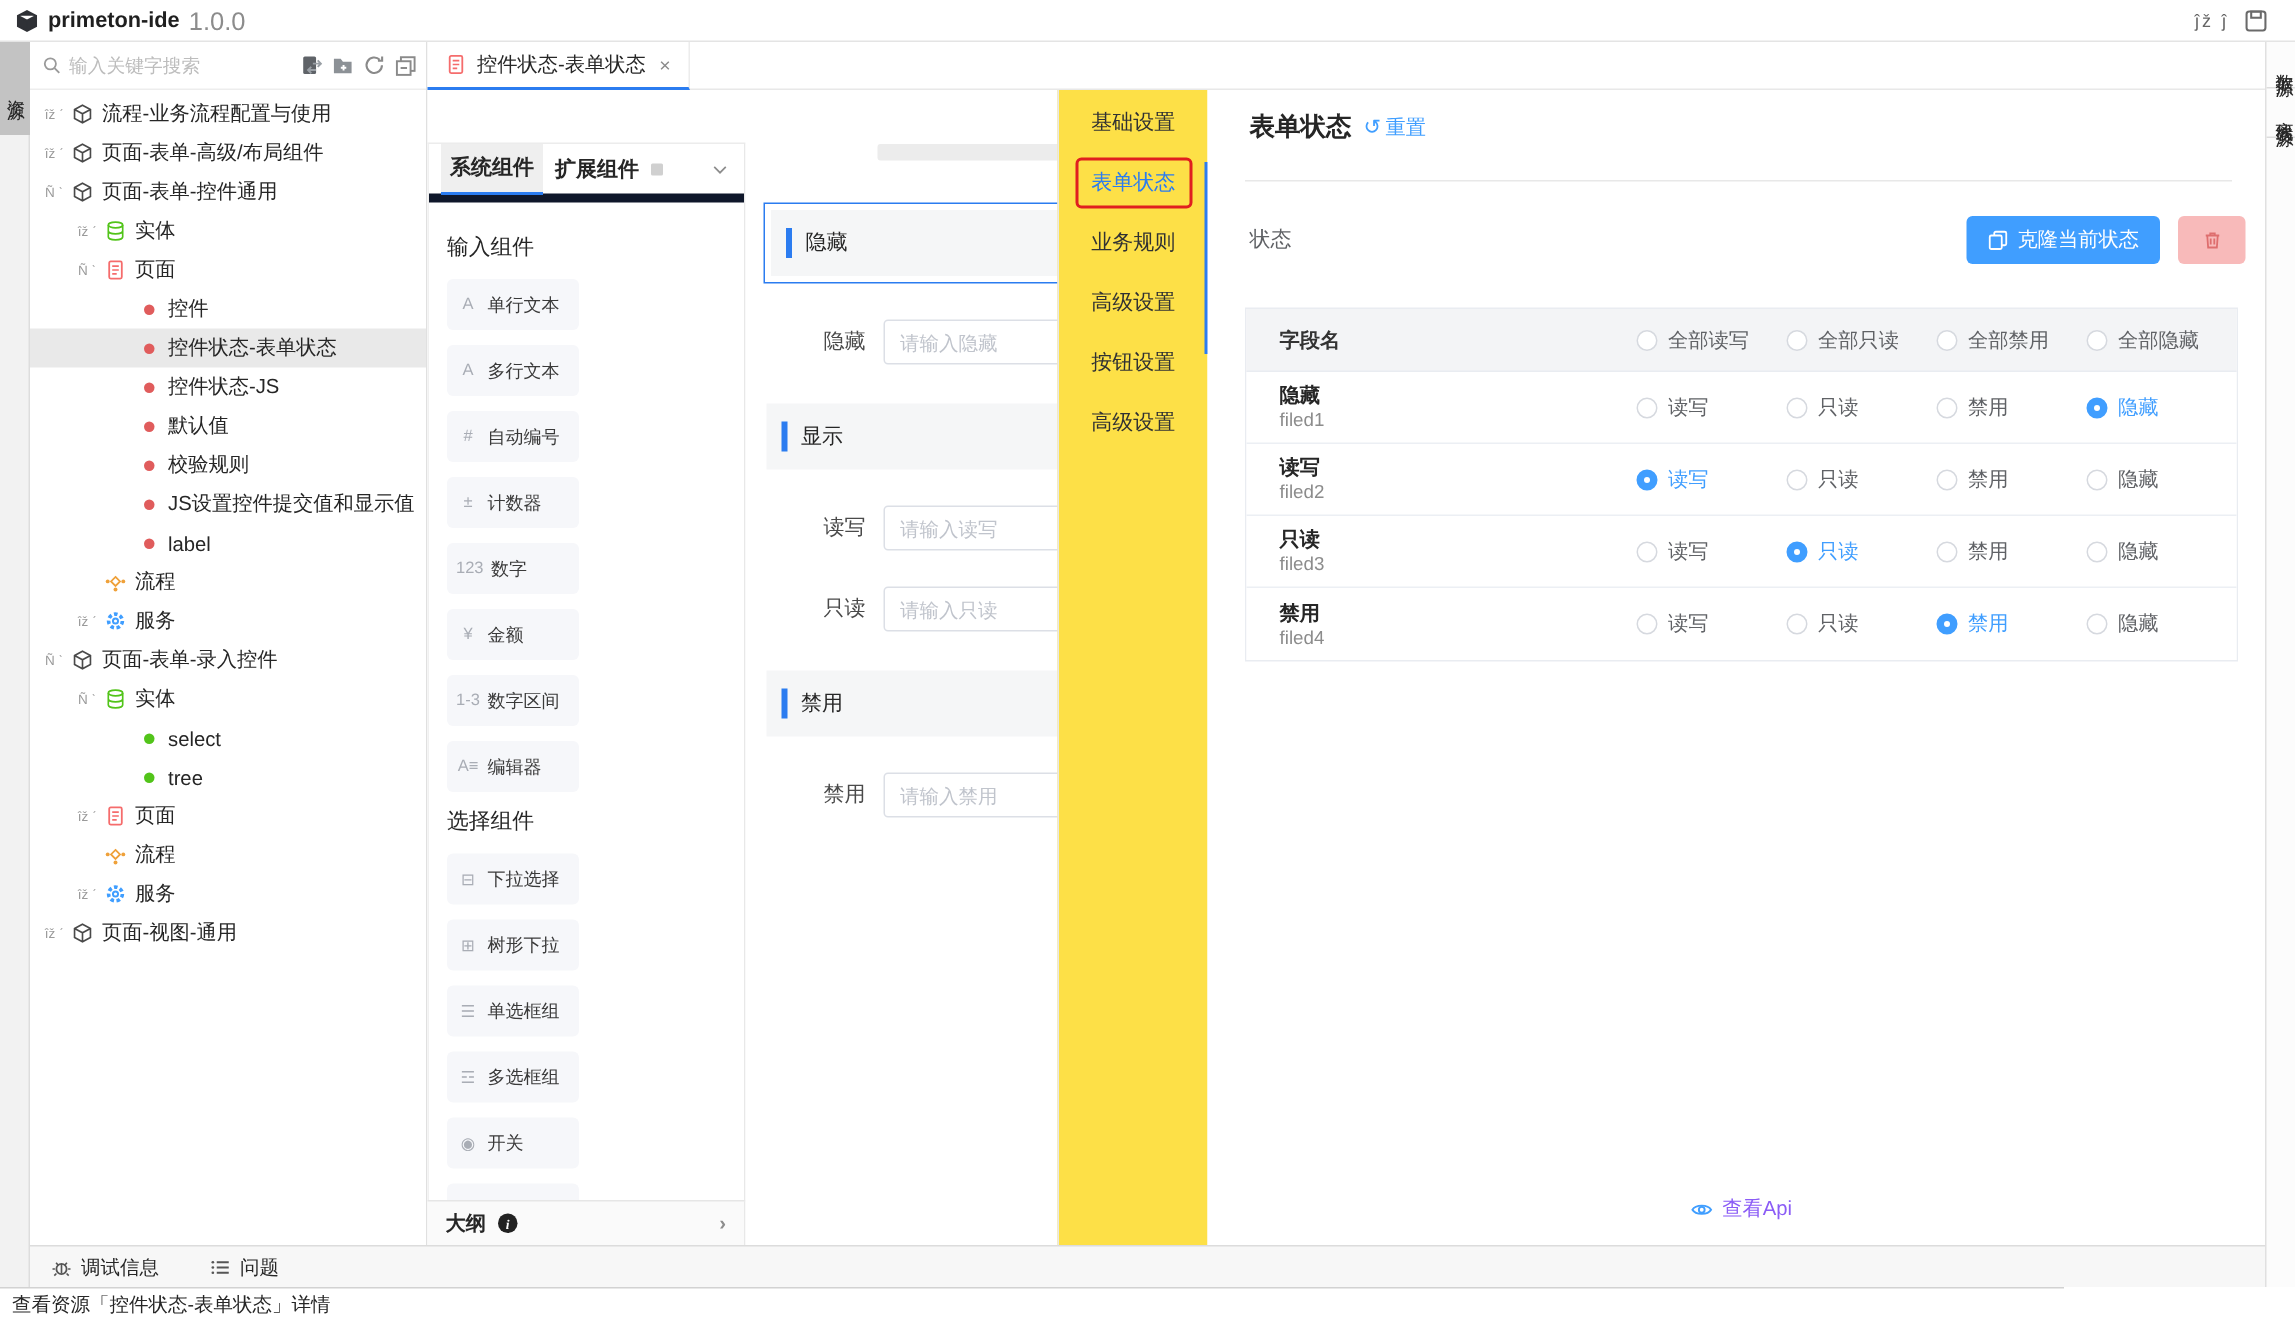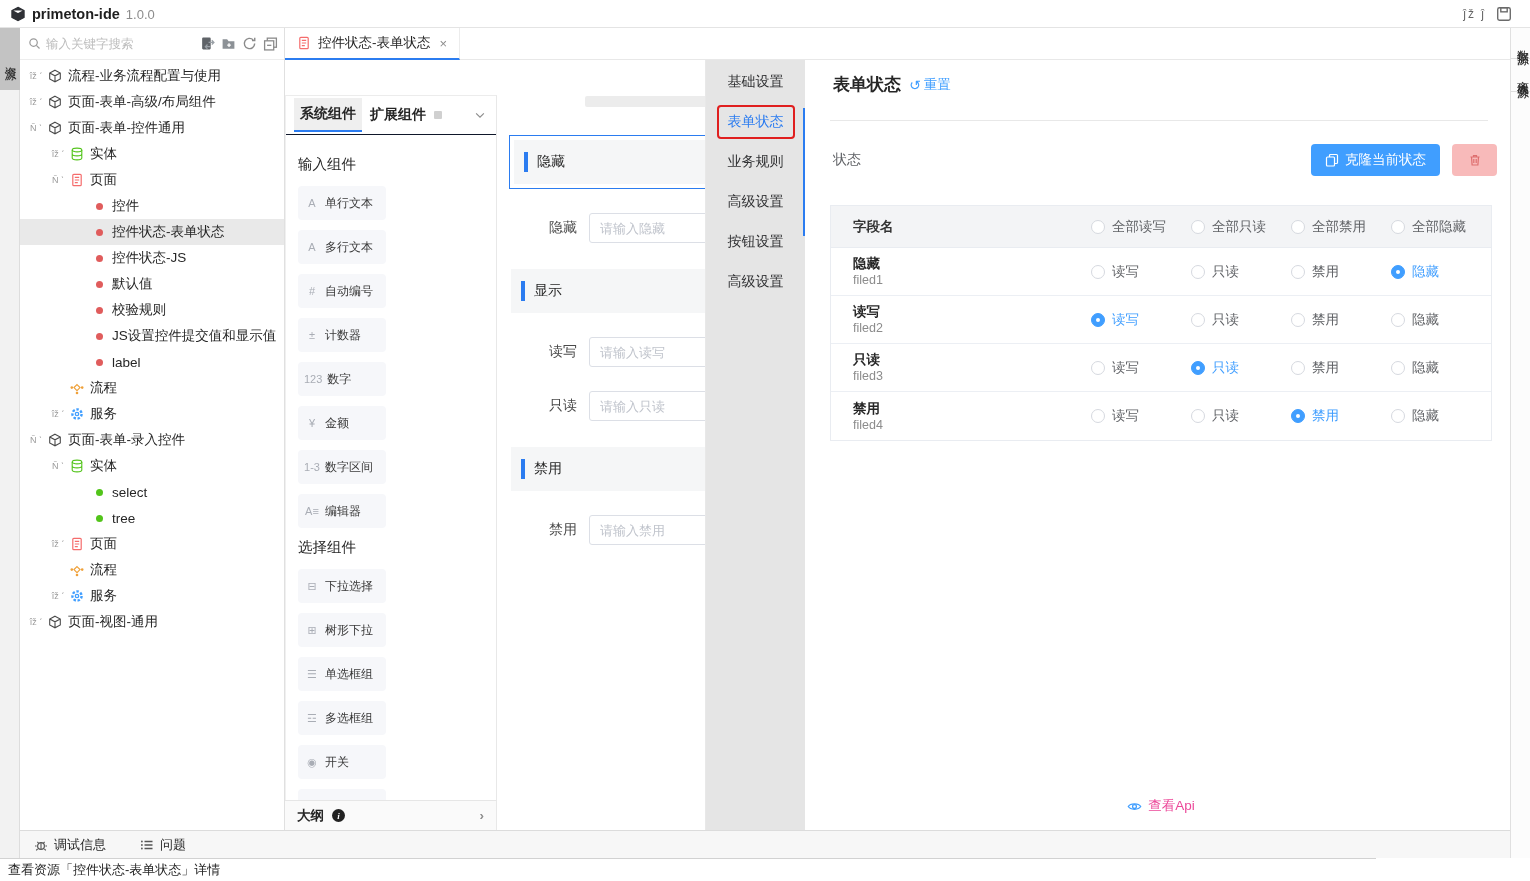--- a/index.html
+++ b/index.html
@@ -3,21 +3,21 @@
 <meta charset="utf-8">
 <style>
   * { margin:0; padding:0; box-sizing:border-box; }
   html,body { width:1530px; height:881px; }
   body { font-family:"Liberation Sans","DejaVu Sans",sans-serif; background:#fff; color:#262626; overflow:hidden; position:relative; }
   .abs { position:absolute; }
 
   
   .titlebar { left:0; top:0; width:1530px; height:28px; background:#fff; border-bottom:1px solid #e4e4e4; display:flex; align-items:center; padding:0 10px; }
   .app-name { font-weight:bold; font-size:14.5px; color:#1f1f1f; margin-left:6px; }
-  .app-version { font-size:13px; color:#8c8c8c; margin-left:6px; margin-top:2px; }
+  .app-version { font-size:17px; color:#8c8c8c; margin-left:6px; margin-top:2px; }
   .title-right { margin-left:auto; display:flex; align-items:center; gap:10px; padding-right:8px; }
   .moji { font-size:12px; color:#666; letter-spacing:2px; }
 
   
   .left-rail { left:0; top:28px; width:20px; height:830px; background:#f2f2f2; border-right:1px solid #ddd; }
   .rail-tab { width:20px; height:62px; background:#c3c3c3; color:#262626; font-size:12px;
               writing-mode:vertical-rl; text-orientation:upright; display:flex; align-items:center; justify-content:center; letter-spacing:2px; }
 
   
   .sidebar { left:20px; top:28px; width:265px; height:802px; background:#fff; border-right:1px solid #e0e0e0; overflow:hidden; }
@@ -37,21 +37,21 @@
   
   .tabbar { left:285px; top:28px; width:1225px; height:32px; background:#fff; border-bottom:1px solid #e8e8e8; display:flex; }
   .tab { height:32px; display:flex; align-items:center; gap:7px; padding:0 12px; border-right:1px solid #ececec; border-bottom:2px solid #2b7cf0; font-size:13.5px; color:#262626; min-width:150px; }
   .tab-close { color:#8c8c8c; font-size:13px; margin-left:2px; }
 
   
   .main-bg { left:285px; top:60px; width:1225px; height:770px; background:#fff; }
 
   
   .palette { left:285px; top:95px; width:212px; height:705px; background:#fff; border-top:1px solid #ececec; border-right:1px solid #e8e8e8; border-left:1px solid #f0f0f0; overflow:hidden; }
-  .pal-head { height:39px; border-bottom:1px solid #0f172a; display:flex; align-items:center; padding:0 10px 0 8px; gap:2px; }
+  .pal-head { height:39px; border-bottom:6px solid #0f172a; display:flex; align-items:center; padding:0 10px 0 8px; gap:2px; }
   .pal-tab { font-size:14px; font-weight:bold; color:#262626; padding:7px 6px; position:relative; }
   .pal-tab.active { background:#efefef; border-bottom:2px solid #2b7cf0; }
   .pal-mini { width:8px; height:8px; background:#d0d0d0; border-radius:1px; }
   .pal-caret { margin-left:auto; color:#8c8c8c; }
   .pal-body { padding:10px 12px; }
   .sec-title { font-size:14.5px; color:#262626; margin:10px 0 12px; }
   .grid { display:flex; flex-wrap:wrap; gap:10px 12px; margin-bottom:8px; }
   .card { width:88px; height:34px; background:#f6f7fa; border-radius:4px; display:flex; align-items:center; padding:0 6px; gap:5px; font-size:12px; color:#3a3a3a; overflow:hidden; }
   .cicon { color:#a9adb5; font-size:11px; min-width:16px; text-align:center; }
   .pal-footer { left:285px; top:800px; width:212px; height:30px; background:#fafafa; border-top:1px solid #e6e6e6; border-right:1px solid #e8e8e8; display:flex; align-items:center; padding:0 12px; gap:8px; font-size:13.5px; font-weight:bold; color:#262626; }
@@ -65,21 +65,21 @@
   .ghead { height:44px; background:#f5f6f7; display:flex; align-items:center; }
   .ghead.lone { margin:26px 0 0 14px; width:272px; }
   .gbar { width:4px; height:20px; background:#2b7cf0; margin-left:10px; }
   .gtitle { margin-left:9px; font-size:14px; color:#262626; }
   .frow { display:flex; align-items:center; margin-top:24px; }
   .flabel { width:92px; text-align:right; font-size:14px; color:#4a4a4a; padding-right:12px; flex:0 0 92px; }
   .finput { width:150px; height:30px; border:1px solid #dcdfe6; border-radius:3px; padding:0 10px; font-size:13px; color:#333; outline:none; }
   .finput::placeholder { color:#c0c4cc; }
 
   
-  .smenu { left:705px; top:60px; width:100px; height:770px; background:#e5e5e5; border-left:1px solid #e8e8e8; padding-top:2px; }
+  .smenu { left:705px; top:60px; width:100px; height:770px; background:#fde047; border-left:1px solid #e8e8e8; padding-top:2px; }
   .smenu-item { height:40px; display:flex; align-items:center; justify-content:center; font-size:14px; color:#303133; cursor:pointer; }
   .smenu-item .txt { padding:6px 8px; }
   .smenu-item.active .txt { color:#2b7cf0; border:2px solid #e01f1f; border-radius:4px; padding:6px 9px; }
   .smenu-indicator { position:absolute; right:-1px; top:48px; width:3px; height:128px; background:#2b7cf0; }
 
   
   .panel { left:805px; top:60px; width:705px; height:770px; background:#fff; }
   .panel-title-row { position:absolute; left:28px; top:13px; display:flex; align-items:center; gap:8px; }
   .panel-title { font-size:17px; font-weight:bold; color:#262626; }
   .reset-link { display:flex; align-items:center; gap:3px; color:#409eff; font-size:13.5px; cursor:pointer; }
@@ -102,21 +102,21 @@
   .trow { height:48px; display:flex; align-items:center; border-bottom:1px solid #eceff4; background:#fff; }
   .trow:last-child { border-bottom:none; }
   .fname { font-weight:bold; color:#262626; font-size:13.5px; line-height:17px; }
   .fcode { color:#8c8c8c; font-size:12.5px; line-height:16px; }
   .radio { width:14px; height:14px; border:1px solid #d6d9df; border-radius:50%; background:#fff; position:relative; flex:0 0 14px; cursor:pointer; }
   .radio.on { background:#409eff; border-color:#409eff; }
   .radio.on::after { content:''; position:absolute; left:4px; top:4px; width:4px; height:4px; background:#fff; border-radius:50%; }
   .opt-label { color:#606266; }
   .opt-label.on { color:#409eff; }
   .api-row { position:absolute; left:25px; width:662px; top:737px; display:flex; justify-content:center; }
-  .api-link { display:flex; align-items:center; gap:6px; color:#ec4899; font-size:13.5px; cursor:pointer; }
+  .api-link { display:flex; align-items:center; gap:6px; color:#8b5cf6; font-size:13.5px; cursor:pointer; }
 
   
   .right-rail { left:1510px; top:28px; width:20px; height:830px; background:#fcfcfc; border-left:1px solid #e0e0e0; }
   .rtab { writing-mode:vertical-rl; text-orientation:upright; font-size:12px; color:#262626; letter-spacing:2px; padding:12px 0; width:20px; display:flex; justify-content:center; border-bottom:1px solid #ddd; cursor:pointer; }
 
   
   .bottom-toolbar { left:20px; top:830px; width:1490px; height:28px; background:#f7f7f7; border-top:1px solid #dcdcdc; display:flex; align-items:center; gap:34px; padding:0 14px; }
   .bt-item { display:flex; align-items:center; gap:6px; font-size:13px; color:#262626; cursor:pointer; }
   .status-bar { left:0; top:858px; width:1376px; height:23px; background:#fff; border-top:1px solid #d2d2d2; display:flex; align-items:center; padding-left:8px; font-size:13px; color:#262626; }
 

